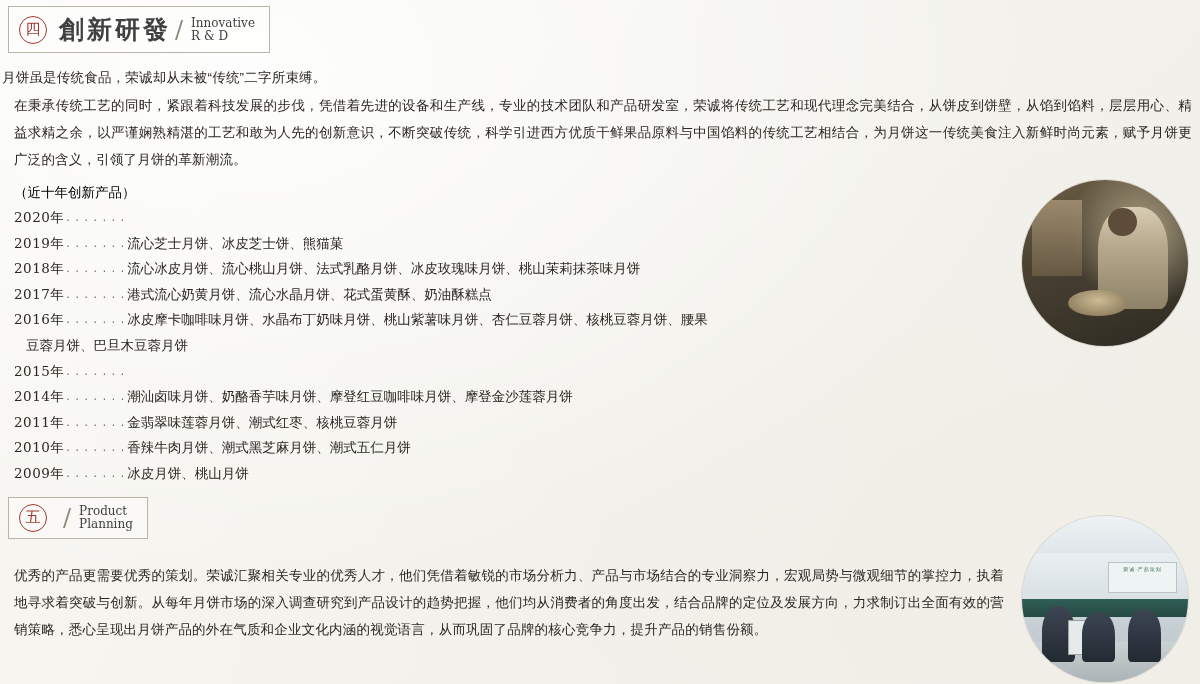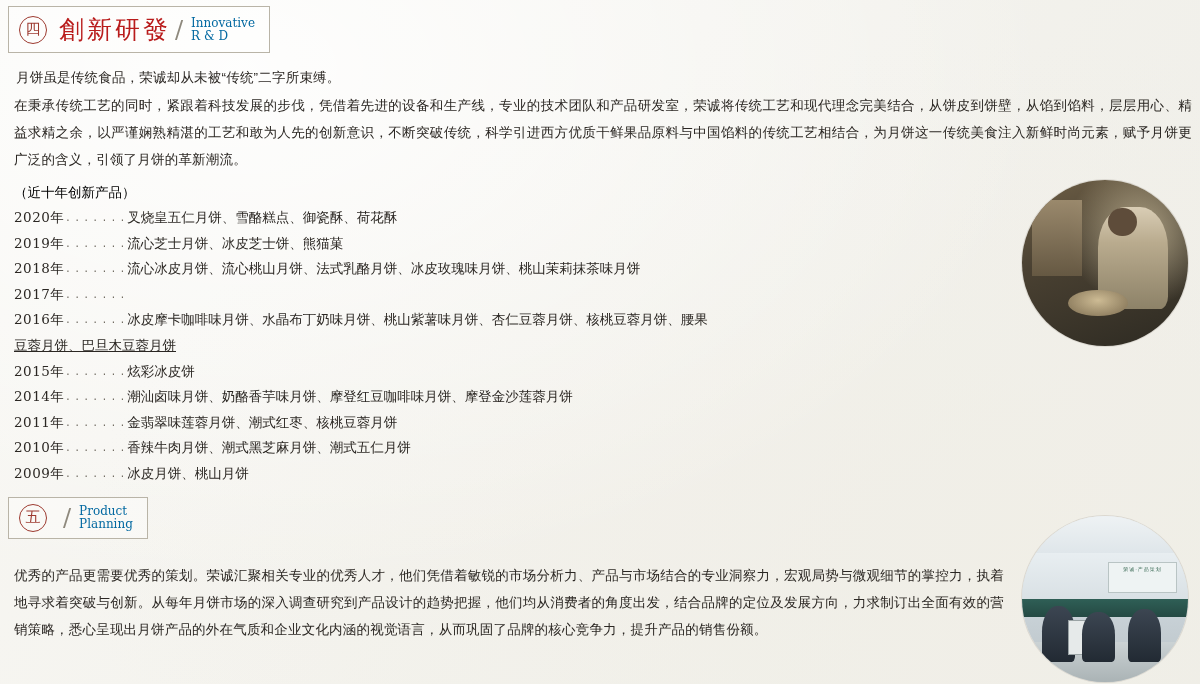--- a/index.html
+++ b/index.html
@@ -48,37 +48,37 @@
     font-family: "DejaVu Serif", serif;
     font-size: 15px;
     line-height: 24px;
     text-align: center;
     margin-right: 12px;
     flex: none;
   }
   .sec-cn {
     font-family: "DejaVu Serif", serif;
     font-size: 25px;
-    font-weight: normal;
+    font-weight: bold;
     letter-spacing: 3px;
-    color: #b91c1c;
+    color: #404040;
     white-space: nowrap;
   }
   .sec-slash {
     font-family: "DejaVu Serif", serif;
     font-size: 24px;
     color: #8e897d;
     margin: 0 8px 0 4px;
     font-weight: 300;
   }
   .sec-en {
     font-family: "DejaVu Serif", serif;
     font-size: 12px;
     line-height: 13px;
-    color: #0369a1;
+    color: #404040;
     white-space: pre-line;
   }
 
   
   .para {
     position: absolute;
     font-size: 13.5px;
     line-height: 27px;
     color: #2b2723;
     text-align: justify;
@@ -114,22 +114,21 @@
     color: #6f6a60;
     letter-spacing: 1.2px;
     padding: 0 2px;
     flex: none;
     font-size: 12px;
   }
   .prod-items {
     flex: 1 1 auto;
   }
   .prod-row.cont .prod-items {
-    margin-left: 0;
-    text-decoration: underline;
+    margin-left: 12px;
   }
 
   
   .photo {
     position: absolute;
     border-radius: 50%;
     overflow: hidden;
     box-shadow: 0 0 0 1px rgba(180,175,165,0.35);
   }
   .photo-1 {
@@ -252,65 +251,64 @@
 <div class="content">
 
   <div class="section-head" style="left:8px; top:6px;">
     <div class="sec-num">四</div>
     <div class="sec-cn">創新研發</div>
     <div class="sec-slash">/</div>
     <div class="sec-en">Innovative
 R &amp; D</div>
   </div>
 
-  <div class="para" style="left:16px; top:64px; width:1178px;">月饼虽是传统食品，荣诚却从未被“传统”二字所束缚。</div>
+  <div class="para" style="left:2px; top:64px; width:1178px;">月饼虽是传统食品，荣诚却从未被“传统”二字所束缚。</div>
 
   <div class="para" style="left:14px; top:92px; width:1178px;">在秉承传统工艺的同时，紧跟着科技发展的步伐，凭借着先进的设备和生产线，专业的技术团队和产品研发室，荣诚将传统工艺和现代理念完美结合，从饼皮到饼壁，从馅到馅料，层层用心、精益求精之余，以严谨娴熟精湛的工艺和敢为人先的创新意识，不断突破传统，科学引进西方优质干鲜果品原料与中国馅料的传统工艺相结合，为月饼这一传统美食注入新鲜时尚元素，赋予月饼更广泛的含义，引领了月饼的革新潮流。</div>
 
   <div class="list-title" style="left:14px; top:182px;">（近十年创新产品）</div>
 
   <div class="prod-list" style="top:205px;">
 
     <div class="prod-row">
       <span class="prod-year">2020年</span>
       <span class="prod-dots">. . . . . . .</span>
-      <span class="prod-items">叉烧皇五仁月饼、雪酪糕点、御瓷酥、荷花酥</span>
     </div>
 
     <div class="prod-row">
       <span class="prod-year">2019年</span>
       <span class="prod-dots">. . . . . . .</span>
       <span class="prod-items">流心芝士月饼、冰皮芝士饼、熊猫菓</span>
     </div>
 
     <div class="prod-row">
       <span class="prod-year">2018年</span>
       <span class="prod-dots">. . . . . . .</span>
       <span class="prod-items">流心冰皮月饼、流心桃山月饼、法式乳酪月饼、冰皮玫瑰味月饼、桃山茉莉抹茶味月饼</span>
     </div>
 
     <div class="prod-row">
       <span class="prod-year">2017年</span>
       <span class="prod-dots">. . . . . . .</span>
+      <span class="prod-items">港式流心奶黄月饼、流心水晶月饼、花式蛋黄酥、奶油酥糕点</span>
     </div>
 
     <div class="prod-row">
       <span class="prod-year">2016年</span>
       <span class="prod-dots">. . . . . . .</span>
       <span class="prod-items">冰皮摩卡咖啡味月饼、水晶布丁奶味月饼、桃山紫薯味月饼、杏仁豆蓉月饼、核桃豆蓉月饼、腰果</span>
     </div>
 
     <div class="prod-row cont">
       <span class="prod-items">豆蓉月饼、巴旦木豆蓉月饼</span>
     </div>
 
     <div class="prod-row">
       <span class="prod-year">2015年</span>
       <span class="prod-dots">. . . . . . .</span>
-      <span class="prod-items">炫彩冰皮饼</span>
     </div>
 
     <div class="prod-row">
       <span class="prod-year">2014年</span>
       <span class="prod-dots">. . . . . . .</span>
       <span class="prod-items">潮汕卤味月饼、奶酪香芋味月饼、摩登红豆咖啡味月饼、摩登金沙莲蓉月饼</span>
     </div>
 
     <div class="prod-row">
       <span class="prod-year">2011年</span>

